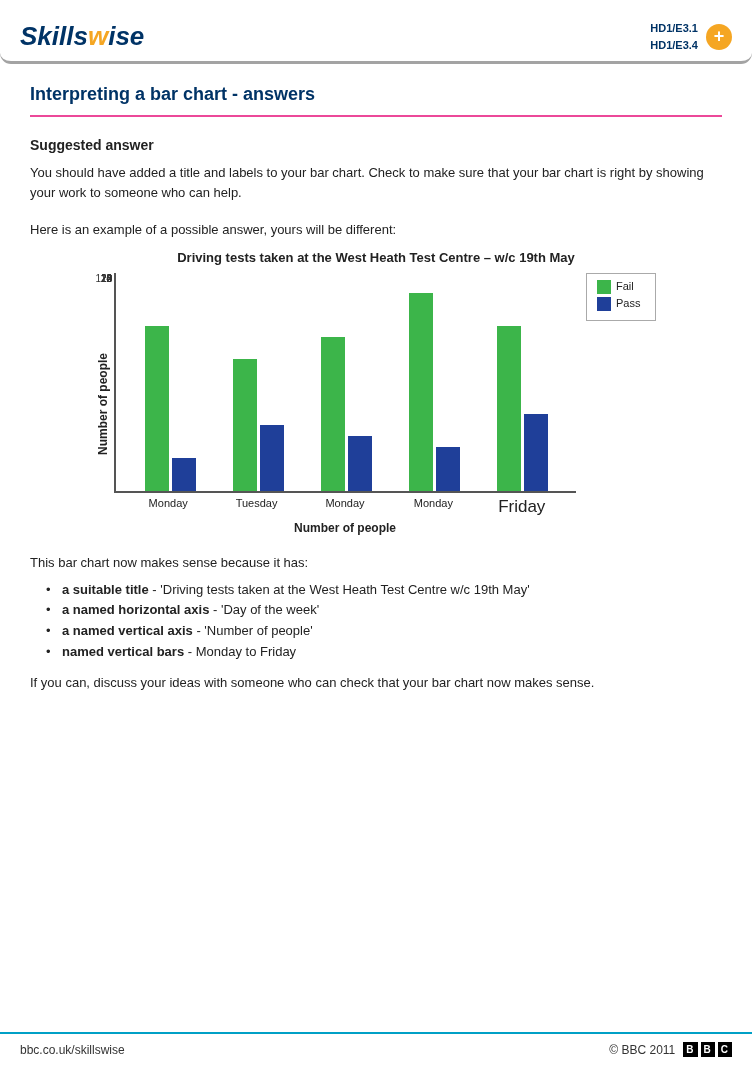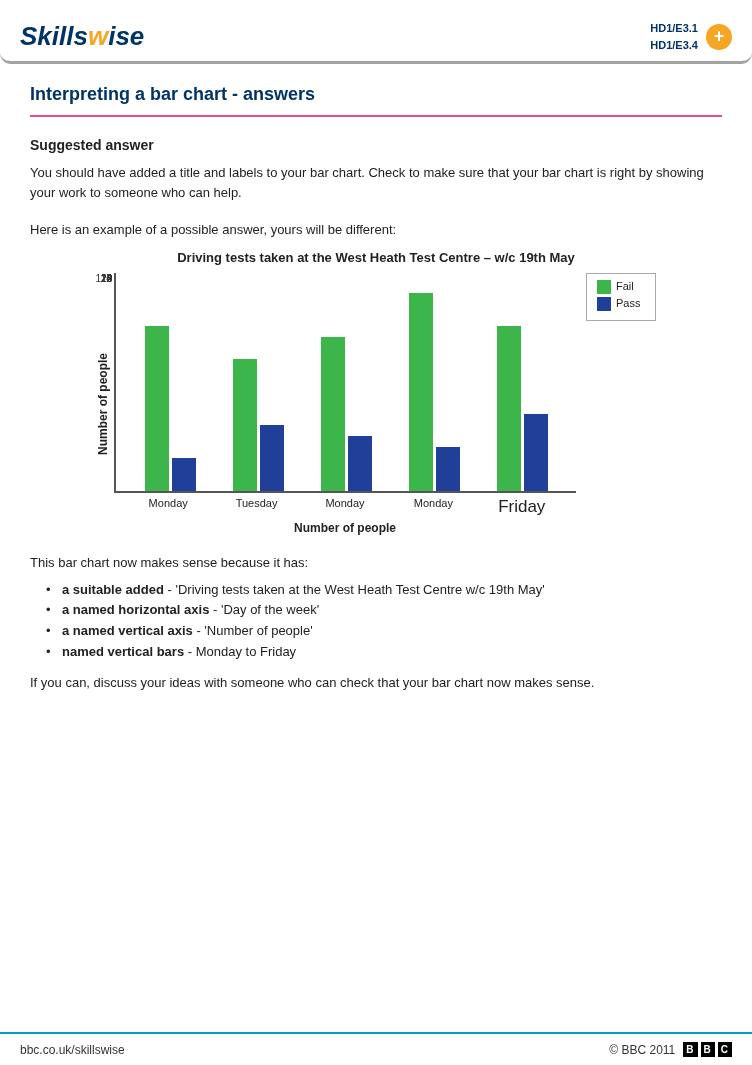--- a/index.html
+++ b/index.html
@@ -397,21 +397,21 @@
             <span>Pass</span>
           </div>
         </div>
       </div>
     </div>
   </div>
 
   <p class="summary-text">This bar chart now makes sense because it has:</p>
 
   <ul class="bullet-list" id="bullet-list">
-  <li><strong>a suitable added</strong> - 'Driving tests taken at the West Heath Test Centre w/c 19th May'</li>
+  <li><strong>a suitable title</strong> - 'Driving tests taken at the West Heath Test Centre w/c 19th May'</li>
       <li><strong>a named horizontal axis</strong> - 'Day of the week'</li>
       <li><strong>a named vertical axis</strong> - 'Number of people'</li>
       <li><strong>named vertical bars</strong> - Monday to Friday</li>
     </ul>
 
   <p class="final-text">If you can, discuss your ideas with someone who can check that your bar chart now makes sense.</p>
 
 </div>
 
 <div class="footer">

